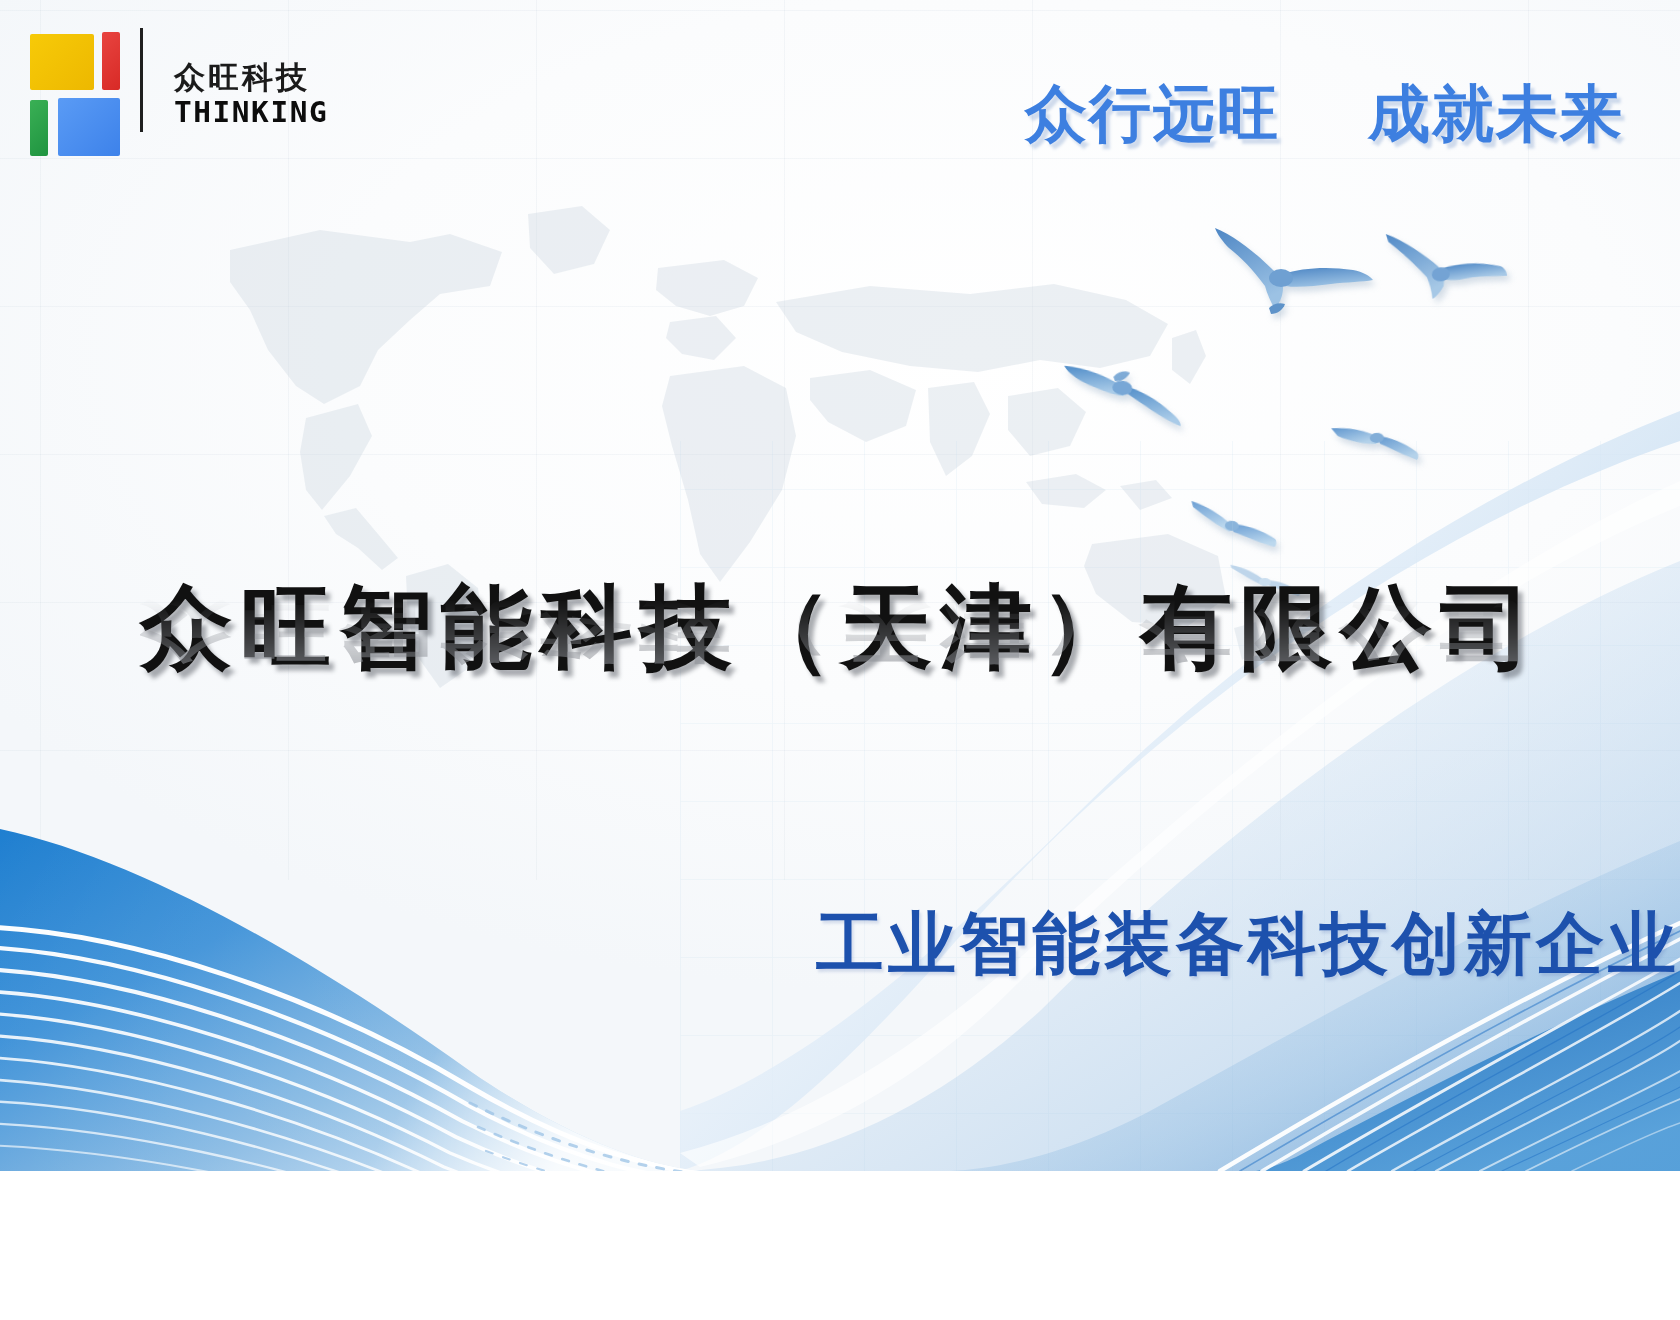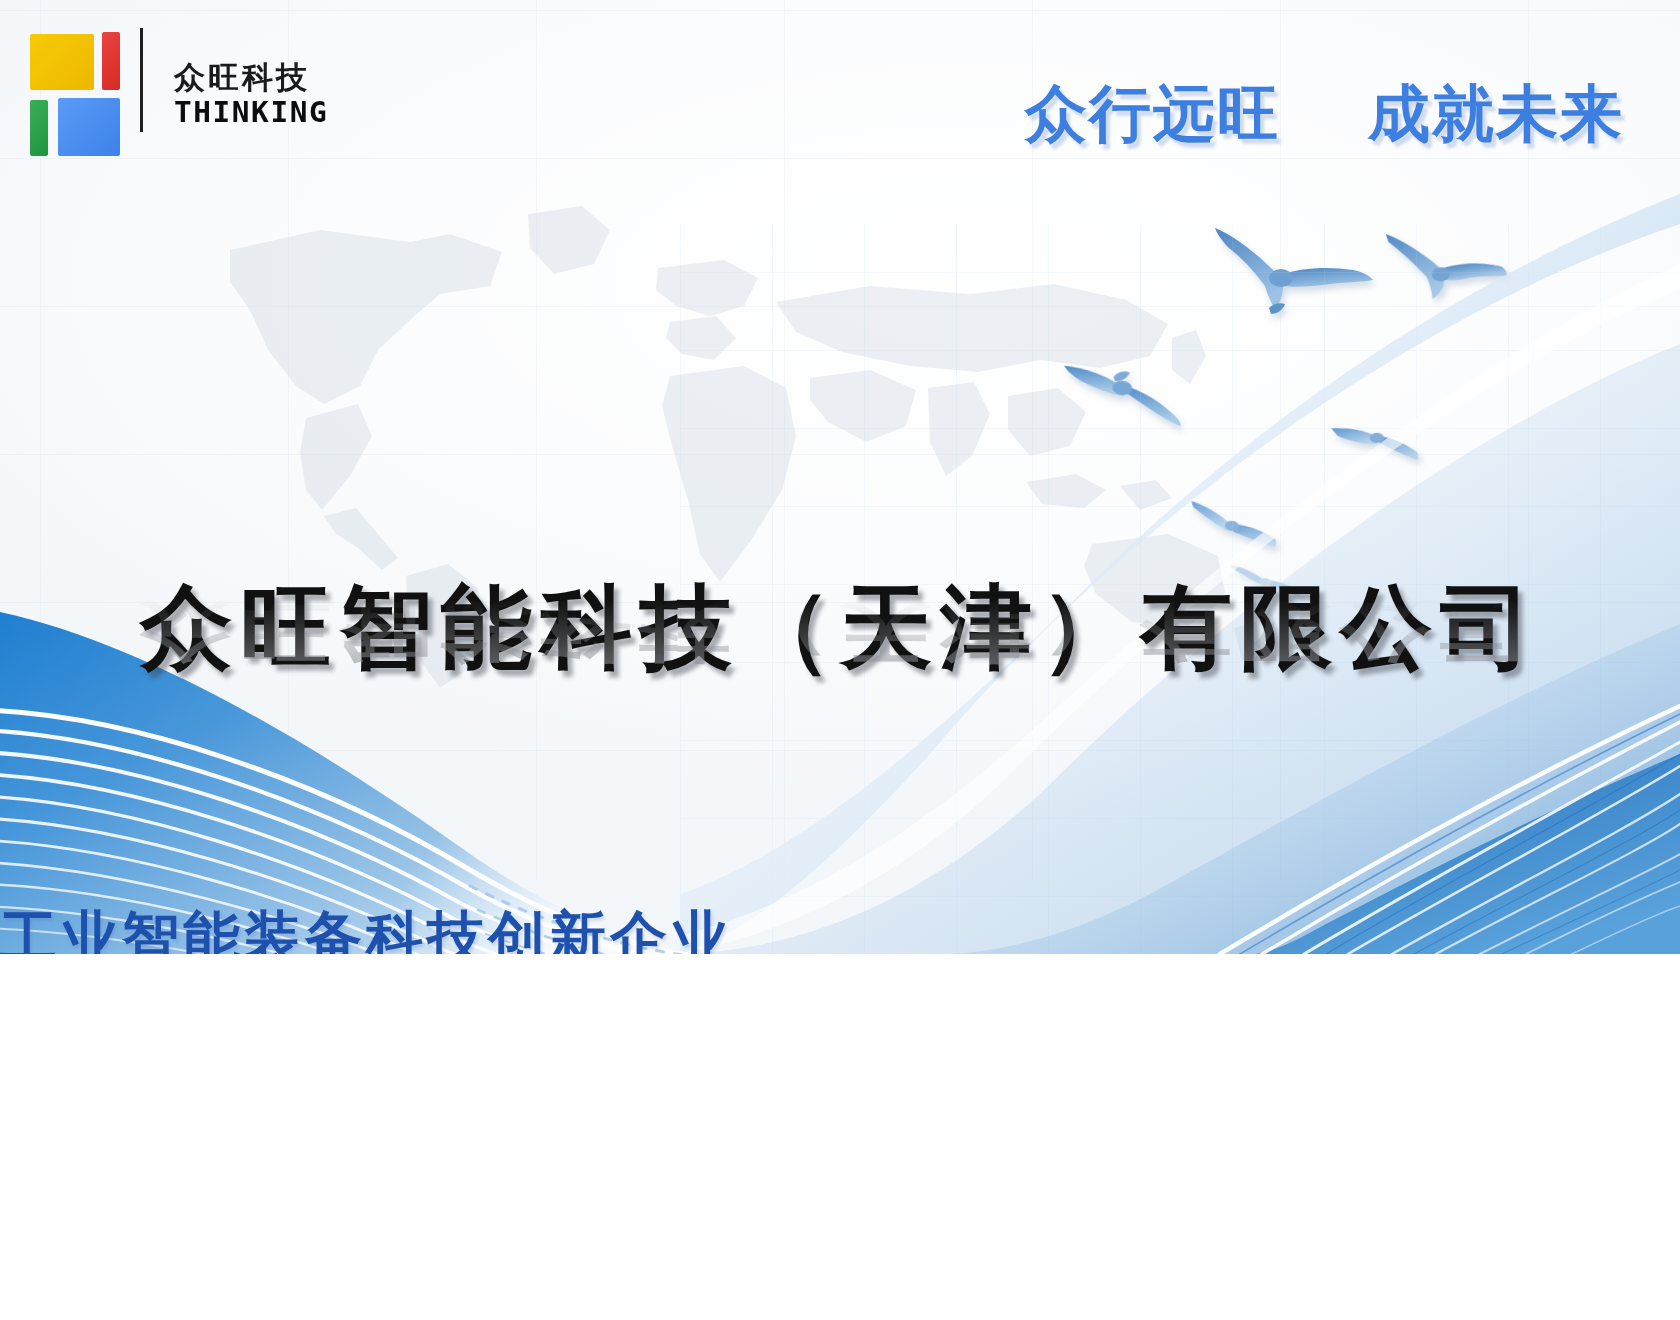--- a/index.html
+++ b/index.html
@@ -11,21 +11,21 @@
   }
 
   body {
     font-family: "DejaVu Sans", "Liberation Sans", sans-serif;
     background: #ffffff;
   }
 
   #slide {
     position: relative;
     width: 1680px;
-    height: 954px;
+    height: 1171px;
     background: #ffffff;
     overflow: hidden;
   }
 
   
 
   
   .bg-wash {
     position: absolute;
     inset: 0;
@@ -202,22 +202,22 @@
     opacity: 0.72;
     filter: blur(0.6px);
   }
 
   
   .subtitle {
     position: absolute;
     left: 0;
     right: 0;
     top: 905px;
-    text-align: left;
-    font-size: 57px;
+    text-align: right;
+    font-size: 68px;
     font-weight: 700;
     color: #1d51ad;
     letter-spacing: 4px;
     white-space: nowrap;
     line-height: 1.15;
     text-shadow: 2px 3px 3px rgba(90,120,180,0.22);
     pointer-events: none;
   }
 </style>
 </head>

